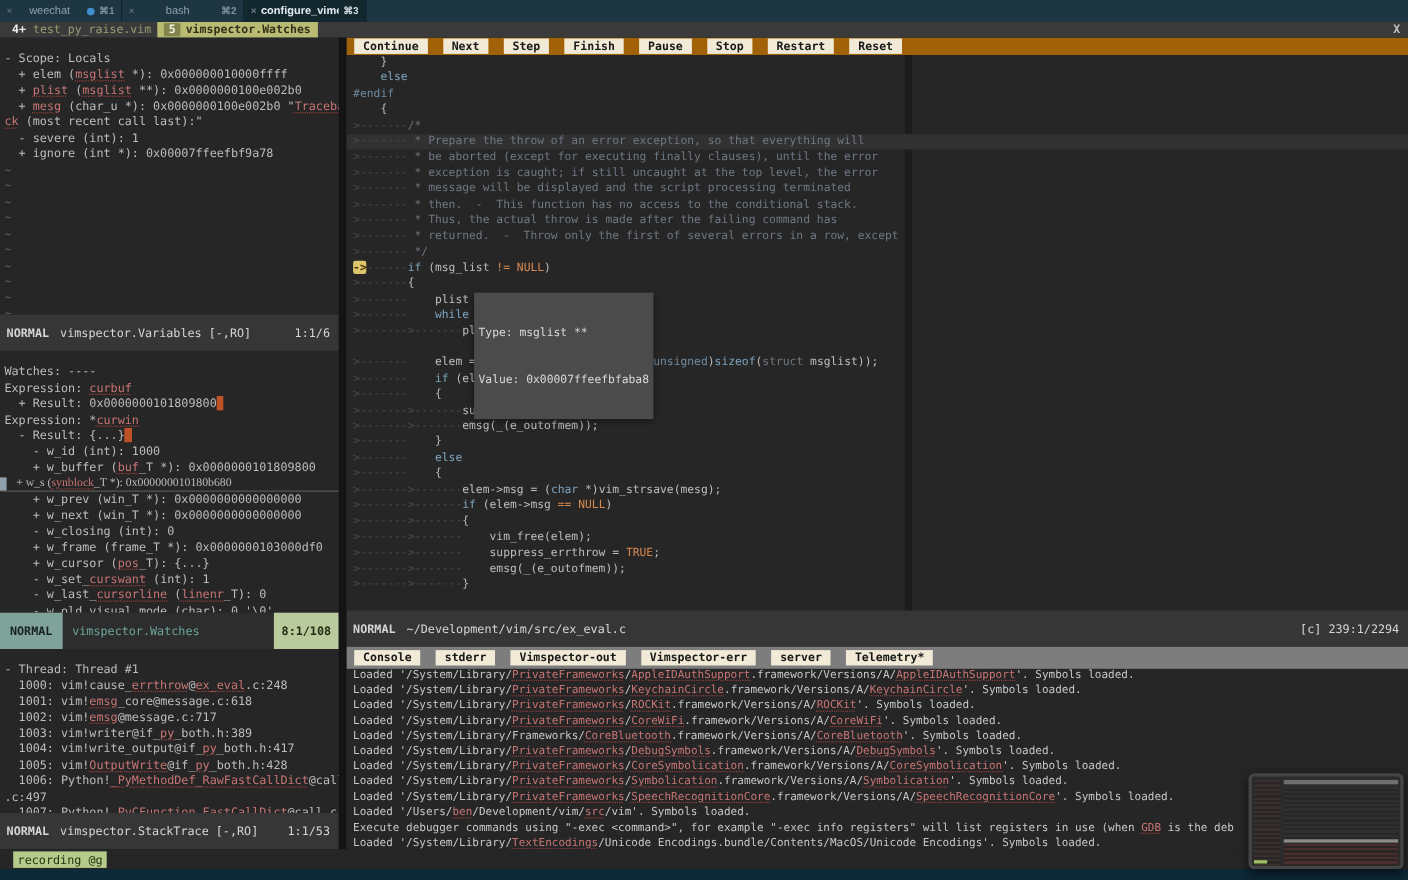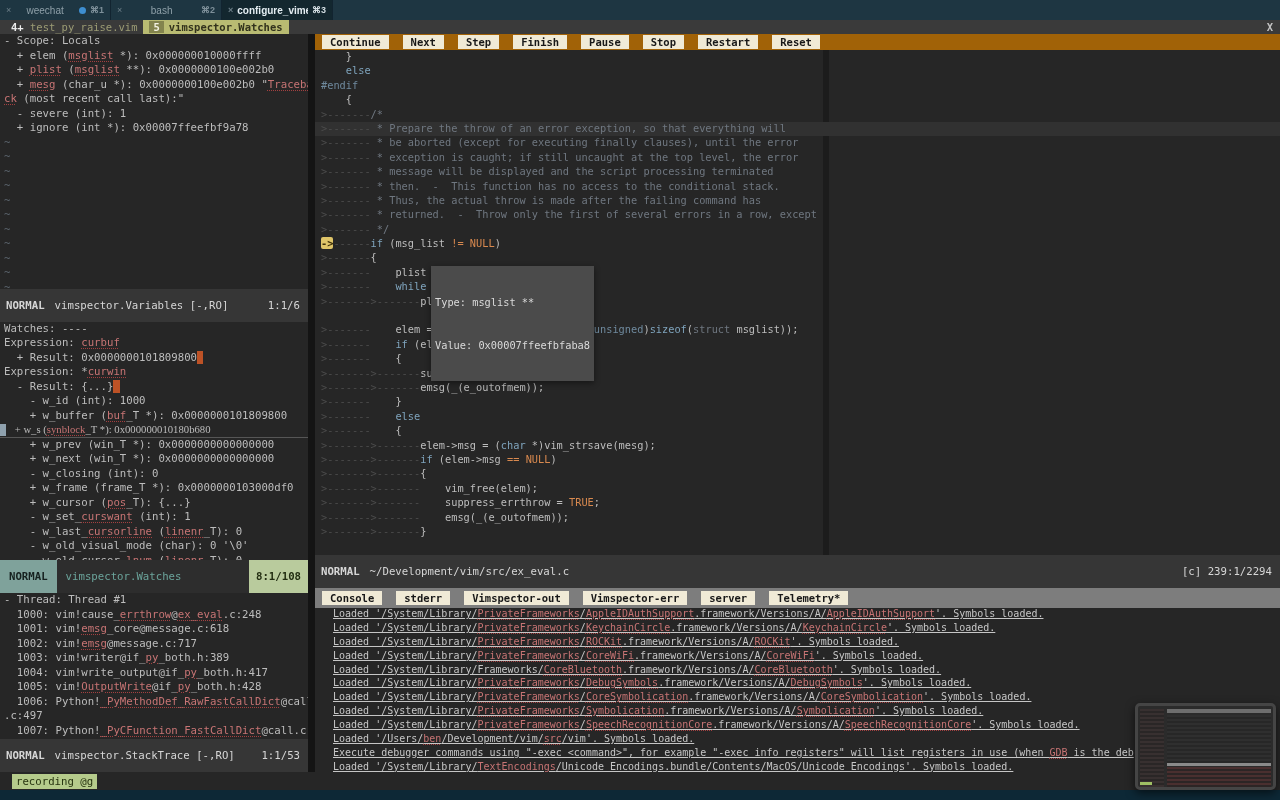--- a/index.html
+++ b/index.html
@@ -26,21 +26,21 @@
   .vtab5 .num { background:#83844e; color:#f2f2e2; padding:0 4px; margin-right:5px; font-weight:bold; }
   .vtab5 .name { color:#32321c; font-weight:bold; }
   .xclose { position:absolute; right:7px; color:#c3c3c3; font-weight:bold; }
 
   
   .main { display:flex; height:738px; }
   .left  { width:308px; display:flex; flex-direction:column; background:#262626; overflow:hidden; }
   .vsep  { width:7px; background:#141414; }
   .right { flex:1; display:flex; flex-direction:column; background:#262626; overflow:hidden; min-width:0; }
 
-  .pane { overflow:hidden; }
+  .pane { overflow:hidden;margin-top:12px; }
   .pane-vars { height:276px; }
   .pane-watches { height:259px; }
   .pane-stack { height:158px; }
   .left .ln { height:14.5px; line-height:14.5px; font:10.7px "DejaVu Sans Mono",monospace; color:#bdbdbd; white-space:pre; padding-left:4px; overflow:hidden; }
   .left .ln.wsline { position:relative; box-shadow:inset 0 -1px 0 #565656;font-family:Liberation Serif, serif; }
   .left .ln.wsline::before { content:""; position:absolute; left:0; top:1px; width:6px; height:12px; background:#8fa1ae; }
 
   
   .sl { height:33px; background:#363636; color:#d6d6d6; font:10.7px "DejaVu Sans Mono",monospace; display:flex; align-items:center; padding:0 8px 0 6px; white-space:pre; flex:none; }
   .sl .mode { font-weight:bold; margin-right:10px; }
@@ -69,21 +69,21 @@
   .tok.c { color:#6f7780; }
   .tok.pp { color:#6f8a9e; }
   .tok.tl { color:#59626b; }
   .tok.p { color:#c77474; text-decoration:underline dotted #a34040; text-underline-offset:2px; }
   .tok.cur { background:#bd5226; color:#bd5226; }
   .tok.pc { background:#dfc569; color:#41320a; font-weight:bold; border-radius:2px; }
 
   
   .ct-bar { height:20px; background:#7d7d7d; display:flex; align-items:center; gap:14px; padding-left:7px; flex:none; }
   .console { height:167px; overflow:hidden; flex:none; }
-  .console .ln { height:13.9px; line-height:13.9px; font:10px "DejaVu Sans Mono",monospace; color:#c6c6c6; white-space:pre; padding-left:18px;text-decoration:underline; }
+  .console .ln { height:13.9px; line-height:13.9px; font:10px "DejaVu Sans Mono",monospace; color:#c6c6c6; white-space:pre; padding-left:6px; }
 
   
   .cmdline { height:18px; background:#262626; display:flex; align-items:center;padding-left:12px; }
   .rec { background:#b5cb8b; color:#26330f; font:10.7px "DejaVu Sans Mono",monospace; padding:1px 4px; }
 
   
   .pip { position:absolute; left:1135px; top:703px; width:141px; height:87px; background:#2b2b2b; border:3px solid #454545; border-radius:5px; z-index:20; overflow:hidden; box-shadow:0 3px 10px rgba(0,0,0,.6); }
   .pip .p-side { position:absolute; left:2px; top:3px; width:24px; height:78px; background:repeating-linear-gradient(#383030 0 2px, #2a2626 2px 4px); }
   .pip .p-top { position:absolute; left:29px; top:3px; right:2px; height:4px; background:#6e6e6e; }
   .pip .p-code { position:absolute; left:29px; top:9px; right:2px; height:48px; background:repeating-linear-gradient(#2f2f2f 0 2px, #272727 2px 4px); }

